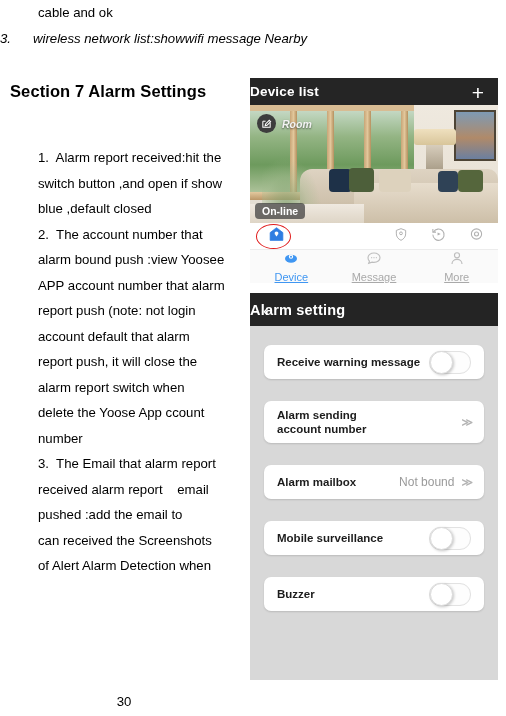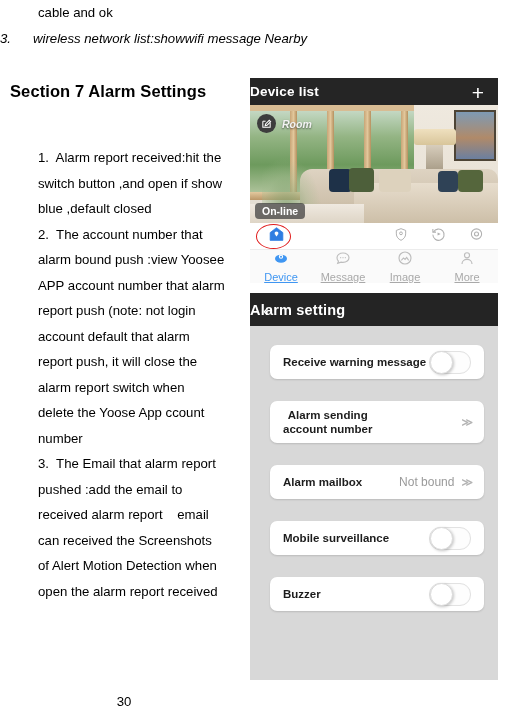--- a/index.html
+++ b/index.html
@@ -279,22 +279,21 @@
   .nav-back {
     position: absolute;
     left: 13px;
     top: 50%;
     transform: translateY(-50%);
     color: #ffffff;
     font-size: 17px;
     line-height: 1;
   }
   .alarm-body {
-    padding: 19px 14px 0 20px;
-    text-align: center;
+    padding: 19px 14px 0 14px;
   }
   .card {
     background: #ffffff;
     border-radius: 7px;
     box-shadow: 0 1px 2px rgba(0,0,0,.14);
     display: flex;
     align-items: center;
     justify-content: space-between;
     padding: 0 13px;
     min-height: 34px;
@@ -363,25 +362,24 @@
     <div class="para-line">2.  The account number that</div>
     <div class="para-line">alarm bound push :view Yoosee</div>
     <div class="para-line">APP account number that alarm</div>
     <div class="para-line">report push (note: not login</div>
     <div class="para-line">account default that alarm</div>
     <div class="para-line">report push, it will close the</div>
     <div class="para-line">alarm report switch when</div>
     <div class="para-line">delete the Yoose App ccount</div>
     <div class="para-line">number</div>
     <div class="para-line">3.  The Email that alarm report</div>
+    <div class="para-line">received alarm report    email</div>
     <div class="para-line">pushed :add the email to</div>
-    <div class="para-line">received alarm report    email</div>
     <div class="para-line">can received the Screenshots</div>
-    <div class="para-line">of Alert Motion Detection when</div>
-    <div class="para-line">open the alarm report received</div>
+    <div class="para-line">of Alert Alarm Detection when</div>
   </div>
 
   <div class="page-number">30</div>
 </div>
 
 <div class="shot shot-device">
 
   <div class="nav-dark">
     <span class="nav-title">Device list</span>
     <span class="nav-plus">+</span>
@@ -473,29 +471,20 @@
           <circle cx="8.5" cy="11.5" r=".9" fill="#bdbdbd" stroke="none"></circle>
           <circle cx="12" cy="11.5" r=".9" fill="#bdbdbd" stroke="none"></circle>
           <circle cx="15.5" cy="11.5" r=".9" fill="#bdbdbd" stroke="none"></circle>
         </svg>
       </span>
       <span class="tab-label">Message</span>
     </div>
     <div class="tab">
       <span>
         <svg width="16" height="16" viewBox="0 0 24 24" fill="none" stroke="#bdbdbd" stroke-width="1.7">
-          <circle cx="12" cy="12" r="9"></circle>
-          <path d="M6.5 15.5l3.2-3.6 2.4 2.2 2.4-3 3 4.4"></path>
-        </svg>
-      </span>
-      <span class="tab-label">Image</span>
-    </div>
-    <div class="tab">
-      <span>
-        <svg width="16" height="16" viewBox="0 0 24 24" fill="none" stroke="#bdbdbd" stroke-width="1.7">
           <circle cx="12" cy="8" r="3.8"></circle>
           <path d="M4.5 21c0-4.2 3.4-7 7.5-7s7.5 2.8 7.5 7"></path>
         </svg>
       </span>
       <span class="tab-label">More</span>
     </div>
   </div>
 </div>
 
 <div class="shot shot-alarm">

